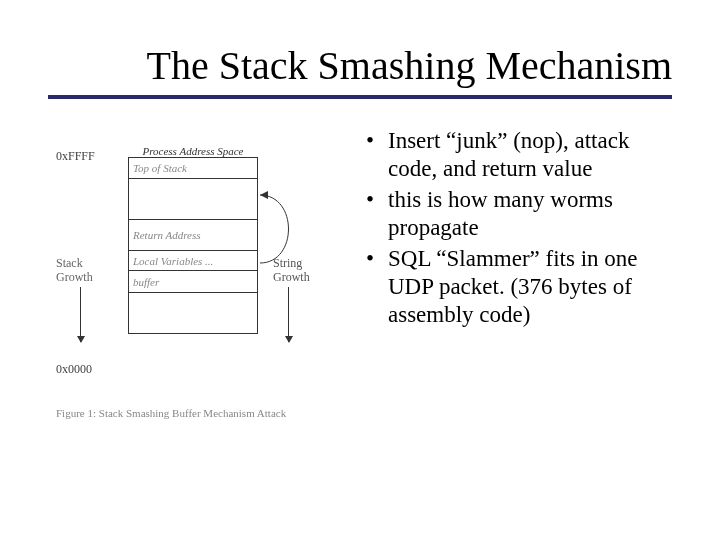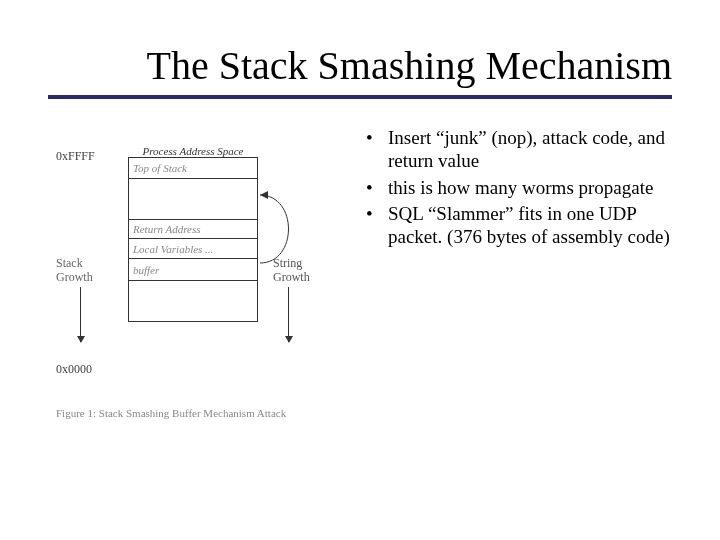--- a/index.html
+++ b/index.html
@@ -2,21 +2,21 @@
 <html><head>
 <meta charset="utf-8">
 <style>
   html,body{margin:0;padding:0}
   body{width:720px;height:540px;background:#fff;font-family:"Times New Roman",Times,serif;color:#000;position:relative}
   .slide{padding:42px 48px 0 48px;box-sizing:border-box;height:100%}
   .title{font-size:40px;font-weight:400;text-align:right;margin:0 0 6px 0;letter-spacing:0}
   .rule{height:4px;background:#2a2a6a;margin:0 auto 28px 0;width:100%}
   .content{display:flex;gap:18px}
   .figure{position:relative;width:300px;height:330px}
-  .bullets{flex:1;font-size:19px;line-height:1.2}
+  .bullets{flex:1;font-size:23px;line-height:1.2}
   .bullets ul{list-style:none;margin:0;padding:0}
   .bullets li{position:relative;padding-left:22px;margin-bottom:4px}
   .bullets li::before{content:"•";position:absolute;left:0;top:0}
   
   .flbl{position:absolute;font-size:12px;color:#444;white-space:nowrap}
   .flbl.blur{color:#404040}
   .stack{position:absolute;left:80px;top:18px;width:130px;font-style:italic;}
   .hdr{font-size:11px;color:#333;text-align:center;filter:blur(.3px)}
   .box{border:1px solid #333;box-sizing:border-box;font-size:11px;color:#555;padding:2px 4px;display:flex;align-items:center}
   .box.blur{filter:blur(.4px);color:#888}
@@ -50,21 +50,21 @@
       <svg class="curve" style="left:210px;top:60px" width="60" height="90">
         <path d="M2,76 C40,76 40,8 2,8" fill="none" stroke="#333" stroke-width="1"></path>
         <polygon points="2,8 10,4 10,12" fill="#333"></polygon>
       </svg>
 
       <div class="stack">
         <div class="hdr">Process Address Space</div>
         <div class="box blur" style="height:22px">Top of Stack</div>
         <div class="gaprow"></div>
         <div class="gaprow" style="height:26px"></div>
-        <div class="box blur" style="height:20px">Return Address</div>
+        <div class="box blur" style="height:32px">Return Address</div>
         <div class="box blur" style="height:20px;border-top:none">Local Variables ...</div>
         <div class="box blur" style="height:22px;border-top:none">buffer</div>
         <div class="gaprow" style="height:40px;border-bottom:1px solid #333"></div>
       </div>
 
       <div class="caption" style="left:8px;top:280px">Figure 1: Stack Smashing Buffer Mechanism Attack</div>
     </div>
 
     <div class="bullets">
       <ul>

